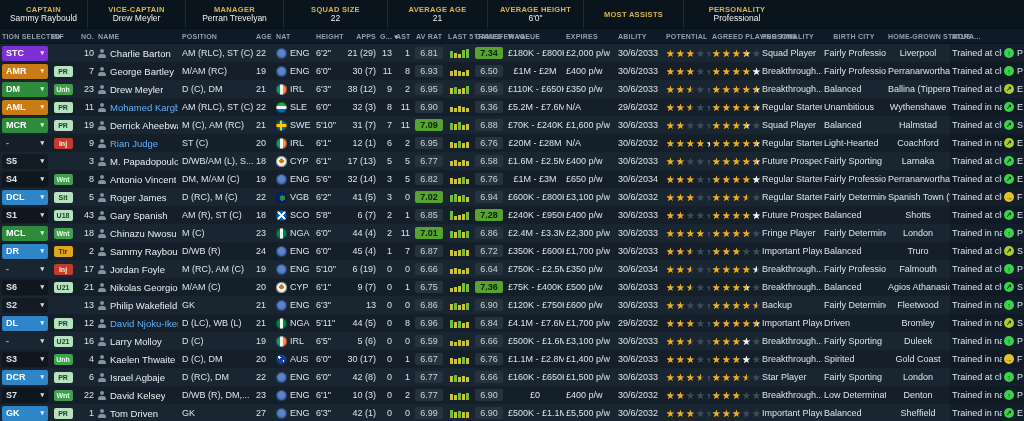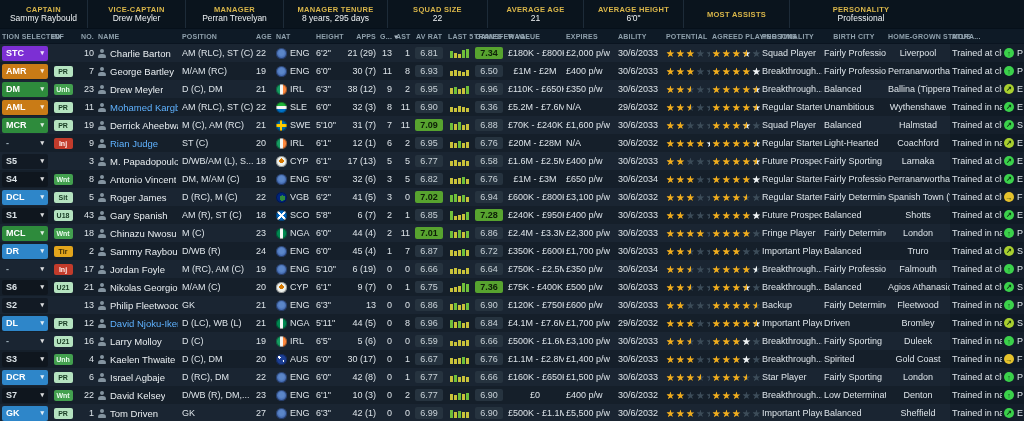--- a/index.html
+++ b/index.html
@@ -79,24 +79,20 @@
       </div>
     <div class="sum-item">
         <span class="sum-label">VICE-CAPTAIN</span>
         <span class="sum-value">Drew Meyler</span>
       </div>
     <div class="sum-item">
         <span class="sum-label">MANAGER</span>
         <span class="sum-value">Perran Trevelyan</span>
       </div>
     <div class="sum-item">
-        <span class="sum-label">MANAGER TENURE</span>
-        <span class="sum-value">8 years, 295 days</span>
-      </div>
-    <div class="sum-item">
         <span class="sum-label">SQUAD SIZE</span>
         <span class="sum-value">22</span>
       </div>
     <div class="sum-item">
         <span class="sum-label">AVERAGE AGE</span>
         <span class="sum-value">21</span>
       </div>
     <div class="sum-item">
         <span class="sum-label">AVERAGE HEIGHT</span>
         <span class="sum-value">6'0"</span>
@@ -556,21 +552,21 @@
           <span class="person"></span>
           <span class="pname">Antonio Vincent</span>
         </div>
     <div class="cell">DM, M/AM (C)</div>
     <div class="cell">19</div>
     <div class="cell c-nat">
           <span class="flag flag-ENG"></span>
           <span class="natcode">ENG</span>
         </div>
     <div class="cell">5'6"</div>
-    <div class="cell num">32 (6)</div>
+    <div class="cell num">32 (14)</div>
     <div class="cell num">3</div>
     <div class="cell num">5</div>
     <div class="cell center"><span class="rat">6.82</span></div>
     <div class="cell center"><span class="bars">
             <i style="height: 6px;"></i>
             <i style="height: 5px;"></i>
             <i style="height: 6px;"></i>
             <i class="g" style="height: 7px;"></i>
             <i style="height: 5px;"></i>
           </span></div>
@@ -953,21 +949,21 @@
     <div class="cell center">
           <span class="selbadge sel-sub">
             <span class="sel-txt">S2</span>
             <span class="chev">▾</span>
           </span>
         </div>
     <div class="cell center c-inf"></div>
     <div class="cell num">13</div>
     <div class="cell c-name">
           <span class="person"></span>
-          <span class="pname">Philip Fleetwood</span>
+          <span class="pname">Philip Wakefield</span>
         </div>
     <div class="cell">GK</div>
     <div class="cell">21</div>
     <div class="cell c-nat">
           <span class="flag flag-ENG"></span>
           <span class="natcode">ENG</span>
         </div>
     <div class="cell">6'3"</div>
     <div class="cell num">13</div>
     <div class="cell num">0</div>

